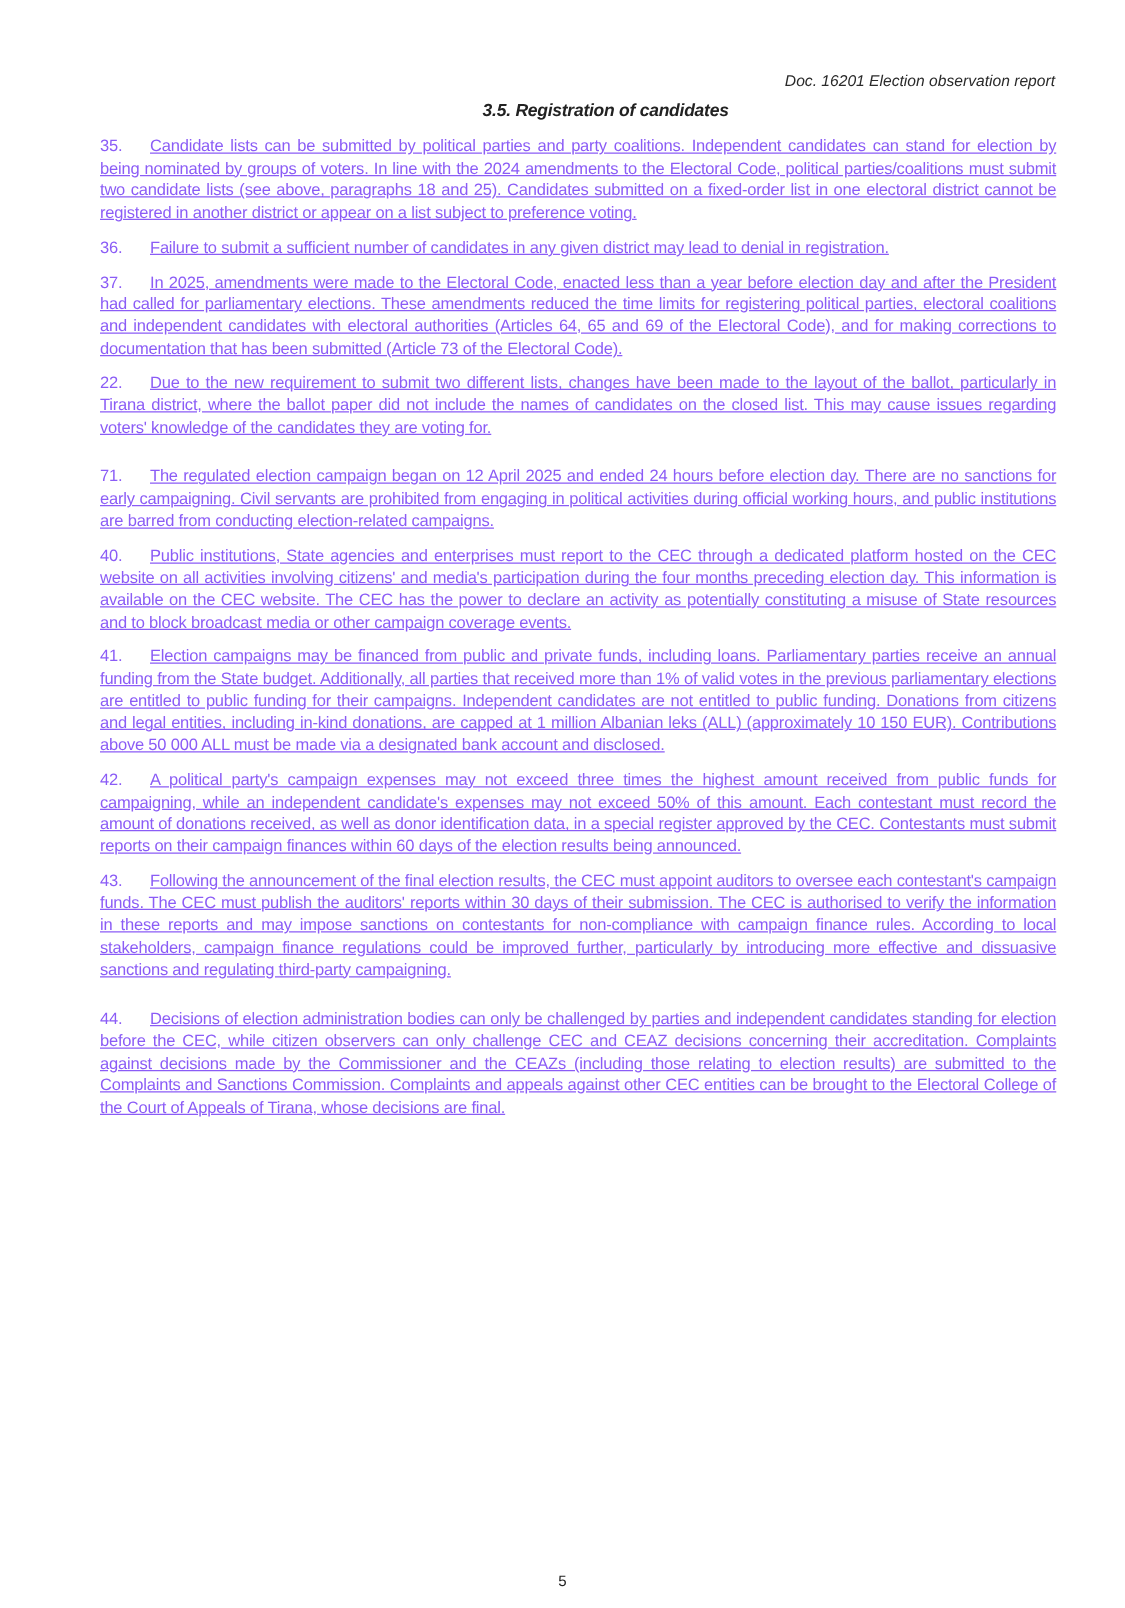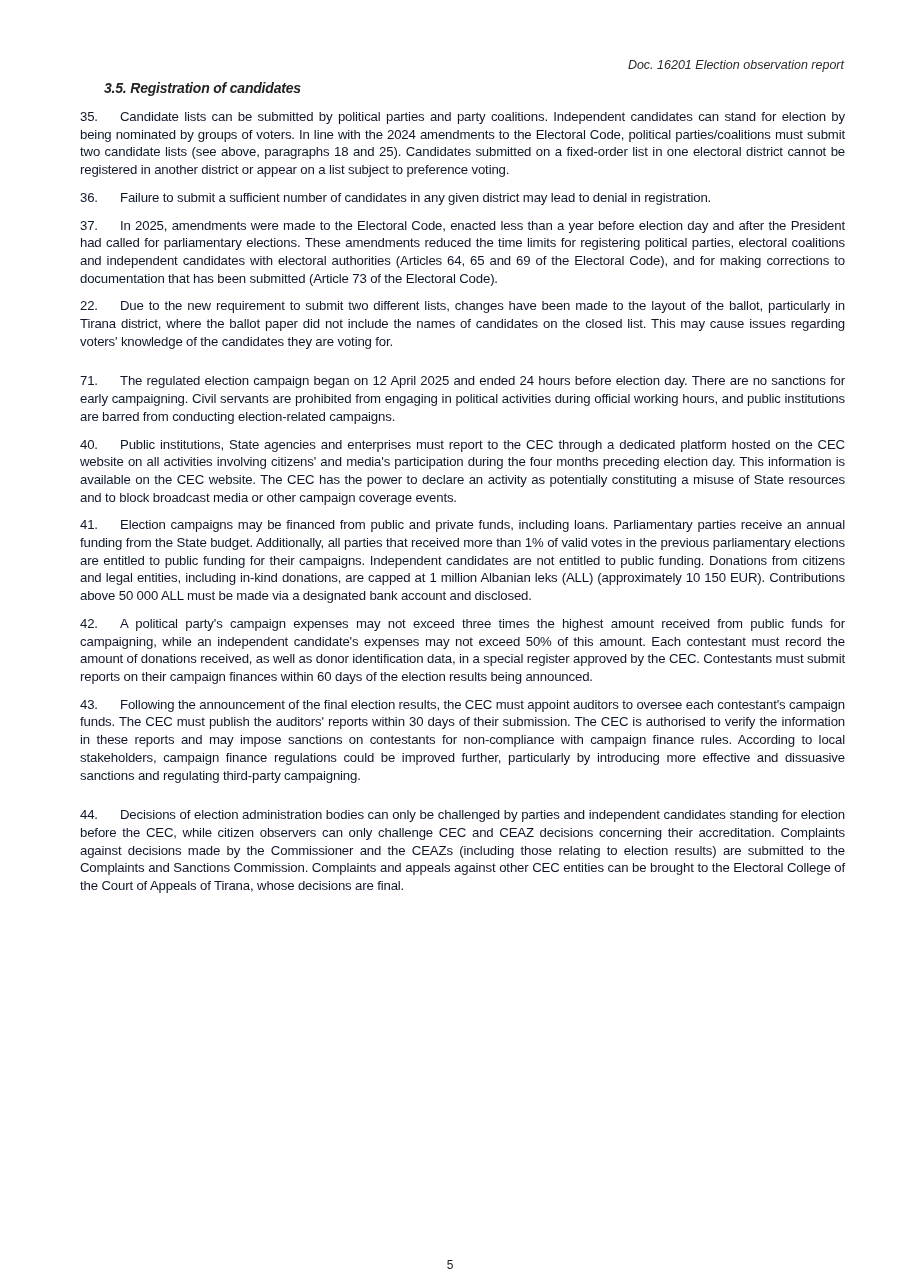--- a/index.html
+++ b/index.html
@@ -9,27 +9,29 @@
   }
   .header {
     position: absolute; top: 46px; right: 56px;
     font-size: 12.5px; font-style: italic; color: #2a2a2a; margin-top: 12px;
   }
   .content {
     position: absolute; left: 80px; top: 80px; width: 765px;
   }
   h3 {
     font-size: 14px; font-style: italic; font-weight: bold;
-    margin: 0 0 12px 24px; color: #222;
+    margin: 0 0 12px 44px; color: #222;
     letter-spacing: -0.2px;
+    text-align: center;
   }
   p {
     font-size: 13.2px; line-height: 17.7px; margin: 0 0 10px 0;
-    text-align: justify; color: #0f172a;
+    text-align: justify; color: #8b5cf6;
     letter-spacing: -0.15px;
+    text-decoration: underline;
   }
   .num { display: inline-block; width: 40px; }
   .gap { height: 12px; }
   .page-num {
     position: absolute; top: 1258px; left: 0; width: 900px;
     text-align: center; font-size: 12px; color: #222;
   }
 </style>
 </head>
 <body>

